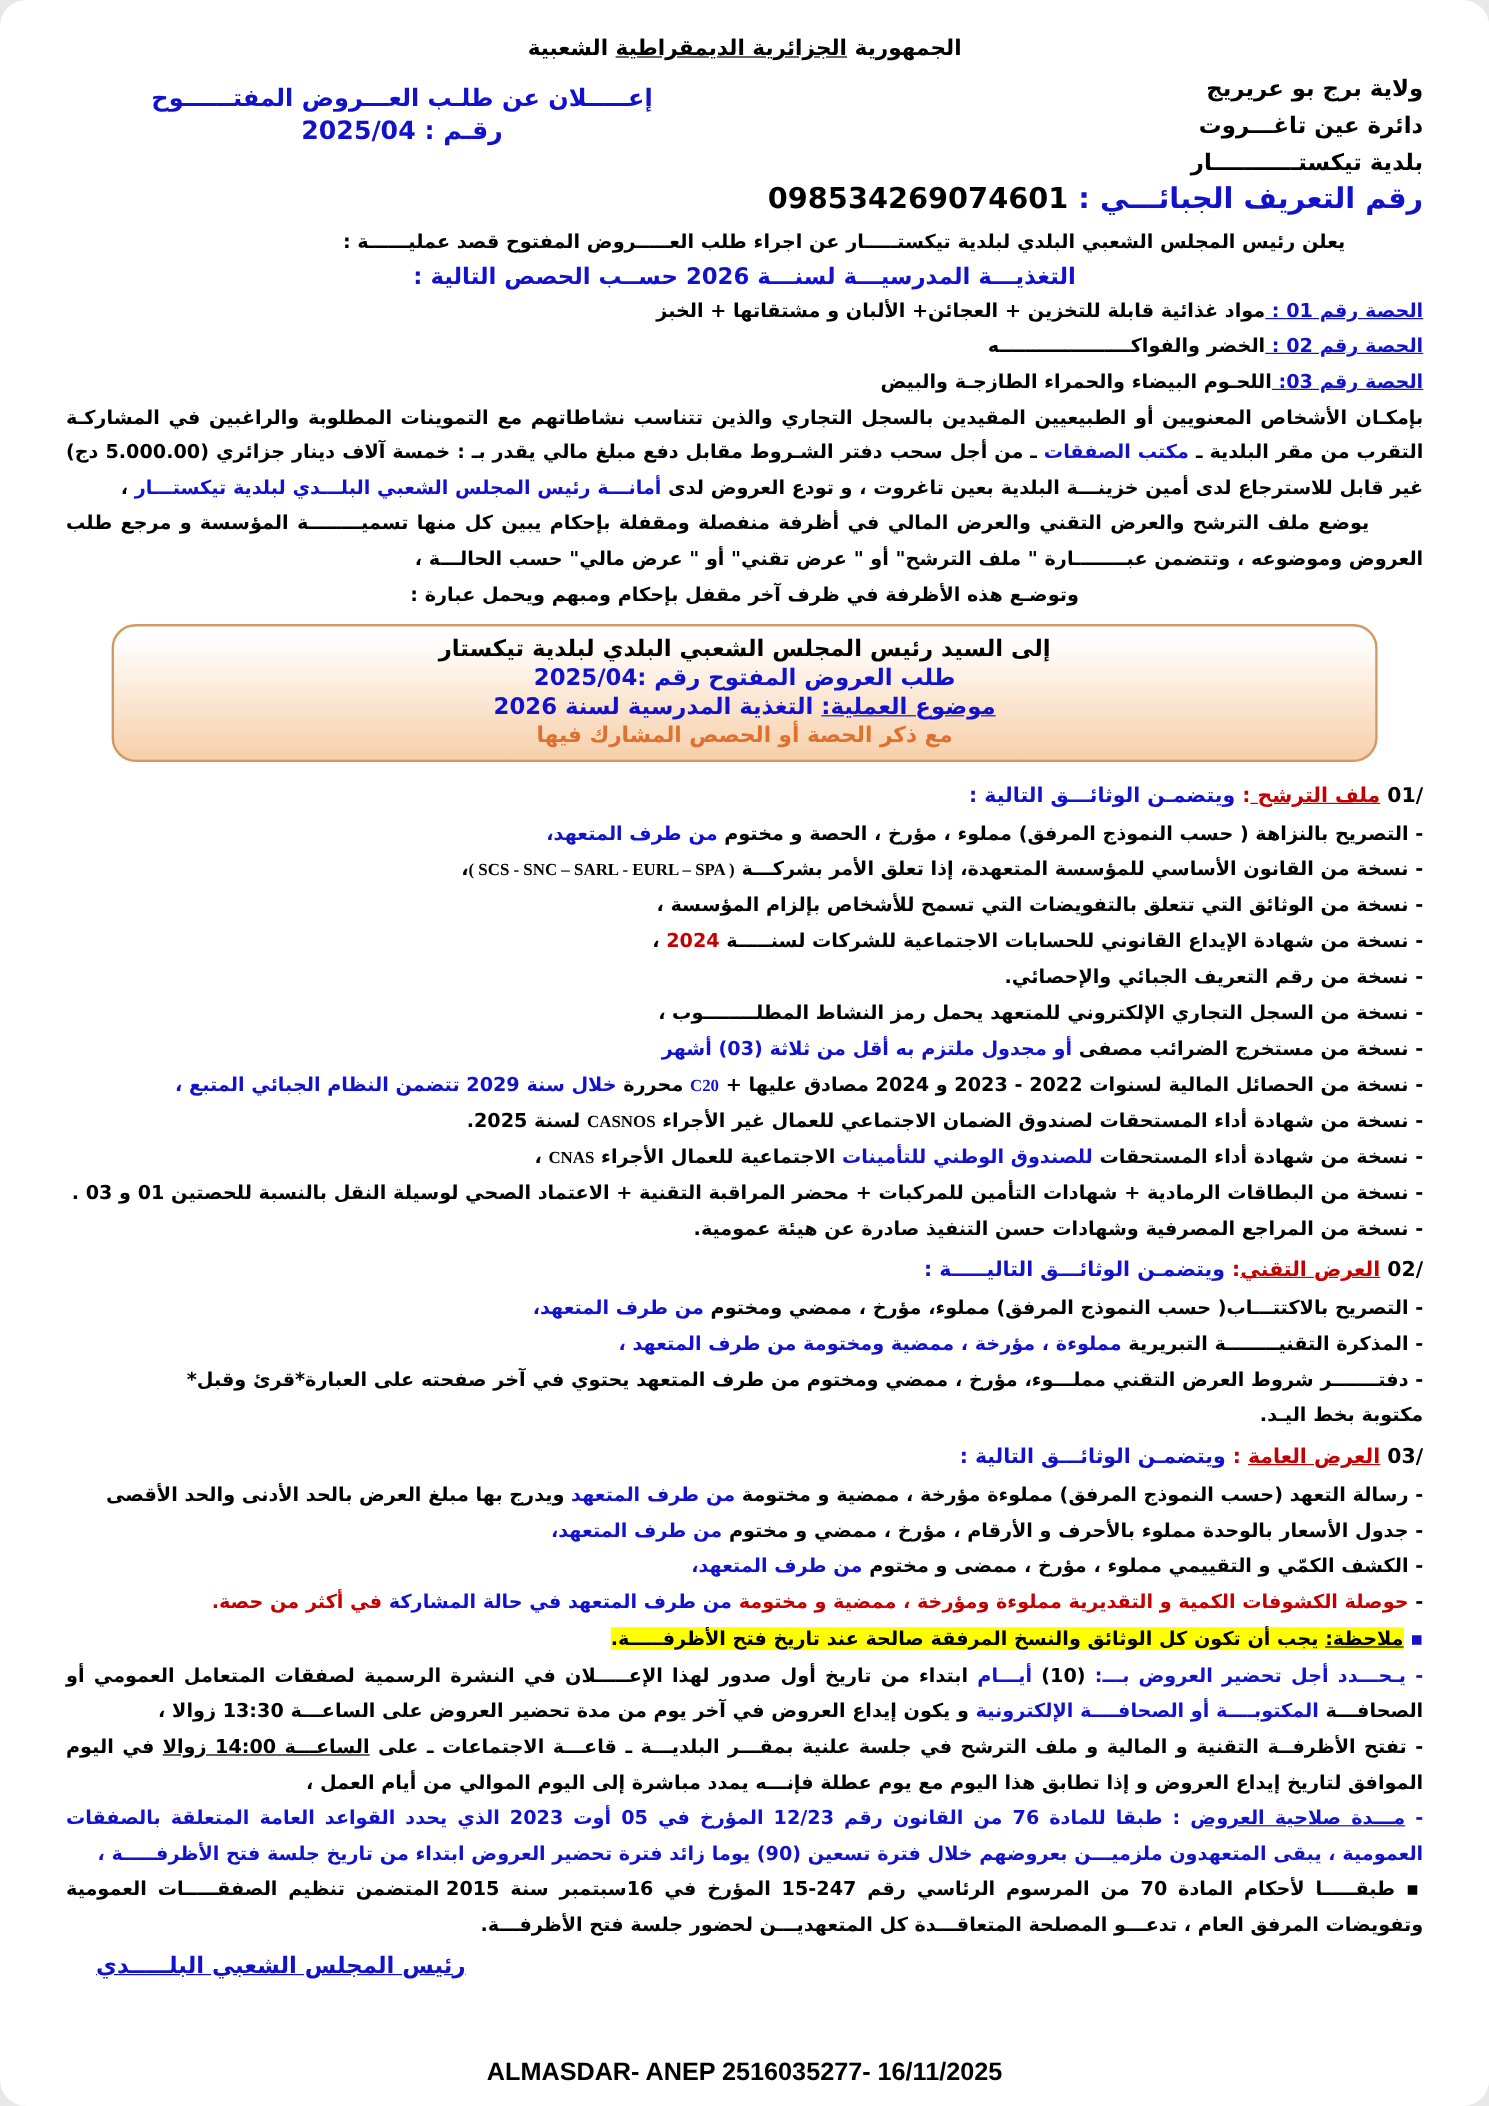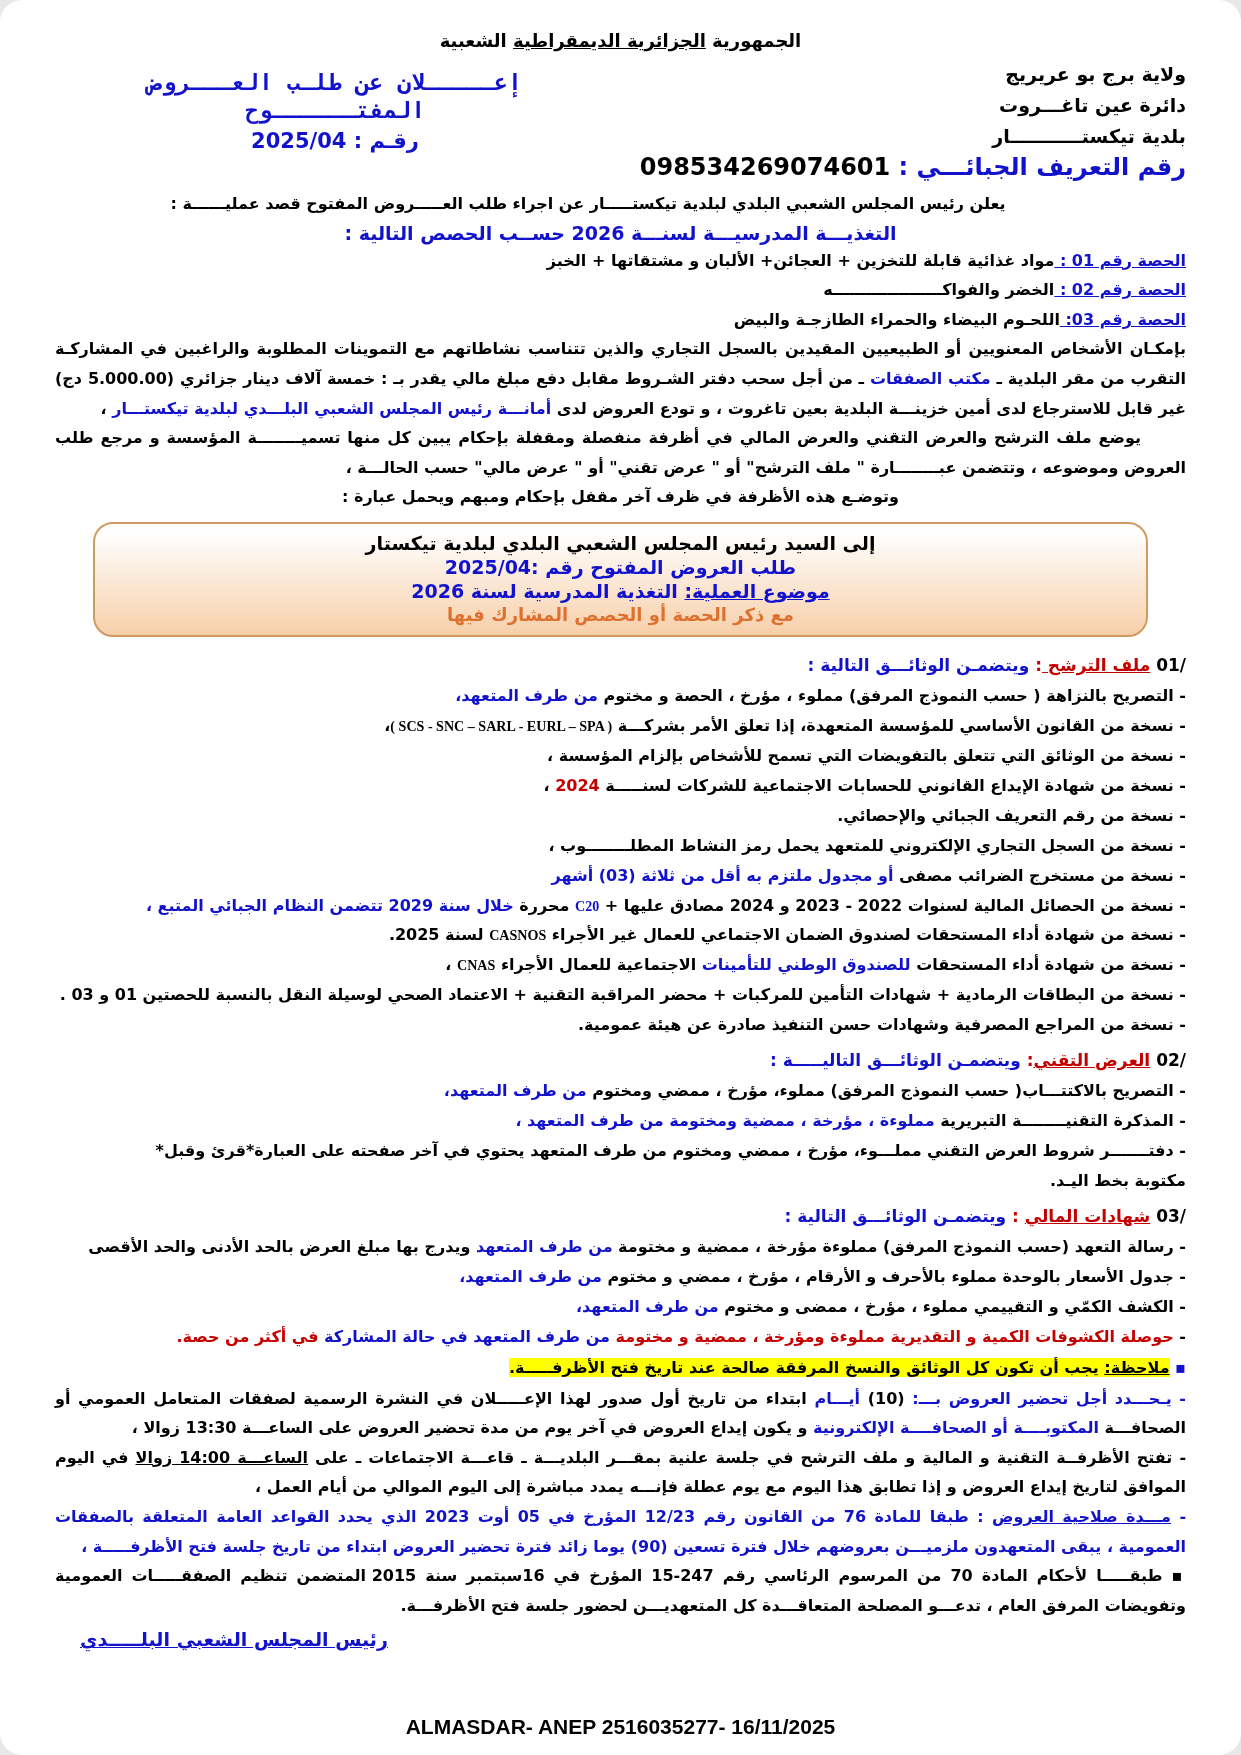--- a/index.html
+++ b/index.html
@@ -13,24 +13,24 @@
   html,body{margin:0;padding:0;background:#e8e8e8;}
   .page{
     width:1241px;height:1755px;margin:0 auto;background:#ffffff;
     direction:rtl;font-family:"DejaVu Sans",sans-serif;font-weight:bold;color:#000;
     padding:30px 55px 0 55px;box-sizing:border-box;position:relative;overflow:hidden;border-radius:22px;
   }
   .national{text-align:center;font-size:18px;margin-bottom:8px;}
   .hdr-row{display:flex;justify-content:space-between;align-items:flex-start;}
   .addr{font-size:19px;line-height:1.62;text-align:right;}
   .announce{color:var(--c-blue);text-align:center;margin-top:10px;width:560px;}
-  .a1{font-size:23px;font-family:Liberation Mono, monospace;}
+  .a1{font-size:20px;}
   .a2{font-size:21px;margin-top:4px;}
   .nif{text-align:right;font-size:24px;margin-top:0px;}
-  .intro{font-size:16px;margin-top:8px;text-indent:65px;line-height:1.85;text-align:center;}
+  .intro{font-size:16px;margin-top:8px;text-indent:65px;line-height:1.85;}
   .subject{color:var(--c-blue);text-align:center;font-size:19px;margin:3px 0 2px 0;}
   .lots .line{font-size:16px;line-height:1.85;text-align:right;}
   .para{font-size:16px;line-height:1.85;margin:0;}
   .j{text-align:justify;}
   .ind{text-indent:45px;}
   .center-line{text-align:center;font-size:16px;line-height:1.85;}
   .env-box{
     width:1055px;margin:10px auto 12px auto;
     border:2px solid var(--c-box-border);border-radius:20px;
     background:linear-gradient(#ffffff 8%, var(--c-box-bg));
@@ -118,21 +118,21 @@
     </div>
 
   <div class="sec-h rich"><span class="ltr">02/</span><span> </span><span class="red u">العرض التقني</span><span class="red">: </span><span class="blue">ويتضمـن الوثائـــق التاليـــــة :</span></div>
   <div class="items">
       <div class="line rich"><span>- التصريح بالاكتتـــاب( </span><span>حسب النموذج المرفق</span><span>)  مملوء، مؤرخ ، ممضي ومختوم </span><span class="blue">من طرف المتعهد،</span></div>
       <div class="line rich"><span>- المذكرة التقنيــــــــة التبريرية </span><span class="blue">مملوءة ، مؤرخة ، ممضية ومختومة من طرف المتعهد ،</span></div>
       <div class="line rich"><span>- دفتـــــــر شروط العرض التقني مملـــوء، مؤرخ ، ممضي ومختوم من طرف المتعهد يحتوي في آخر صفحته على العبارة*</span><span>قرئ وقبل</span><span>*</span></div>
       <div class="line rich"><span>مكتوبة بخط اليـد.</span></div>
     </div>
 
-  <div class="sec-h rich"><span class="ltr">03/</span><span> </span><span class="red u">شهادات المالي</span><span class="red"> :  </span><span class="blue">ويتضمـن الوثائـــق التالية :</span></div>
+  <div class="sec-h rich"><span class="ltr">03/</span><span> </span><span class="red u">العرض العامة</span><span class="red"> :  </span><span class="blue">ويتضمـن الوثائـــق التالية :</span></div>
   <div class="items">
       <div class="line rich"><span>- رسالة التعهد (</span><span>حسب النموذج المرفق</span><span>) مملوءة  مؤرخة ، ممضية و مختومة </span><span class="blue">من طرف المتعهد</span><span> ويدرج بها مبلغ العرض بالحد الأدنى والحد الأقصى</span></div>
       <div class="line rich"><span>- جدول  الأسعار  بالوحدة مملوء بالأحرف و الأرقام ، مؤرخ ، ممضي و مختوم </span><span class="blue">من طرف المتعهد،</span></div>
       <div class="line rich"><span>- الكشف الكمّي  و  التقييمي مملوء ، مؤرخ ، ممضى و مختوم </span><span class="blue">من طرف المتعهد،</span></div>
       <div class="line rich"><span>- </span><span class="red">حوصلة الكشوفات الكمية و التقديرية مملوءة ومؤرخة ، ممضية و مختومة </span><span class="blue">من طرف المتعهد في حالة المشاركة</span><span class="red"> في أكثر من حصة.</span></div>
     </div>
 
   <div class="note rich"><span class="blue">▪</span><span>    </span><span class="hl u">ملاحظة:</span><span class="hl"> يجب أن تكون كل الوثائق والنسخ المرفقة صالحة عند تاريخ فتح الأظرفـــــة.</span></div>
 
   <p class="para j rich"><span class="blue">- يـحـــدد أجل تحضير العروض بـــ: </span><span>(10)</span><span class="blue"> أيـــام </span><span>ابتداء من تاريخ أول صدور لهذا الإعـــــلان في النشرة الرسمية لصفقات المتعامل العمومي أو الصحافـــة </span><span class="blue">المكتوبــــة أو الصحافــــة الإلكترونية</span><span> و يكون إيداع العروض في آخر يوم من مدة تحضير العروض على </span><span>الساعـــة 13:30 زوالا</span><span> ،</span></p>

